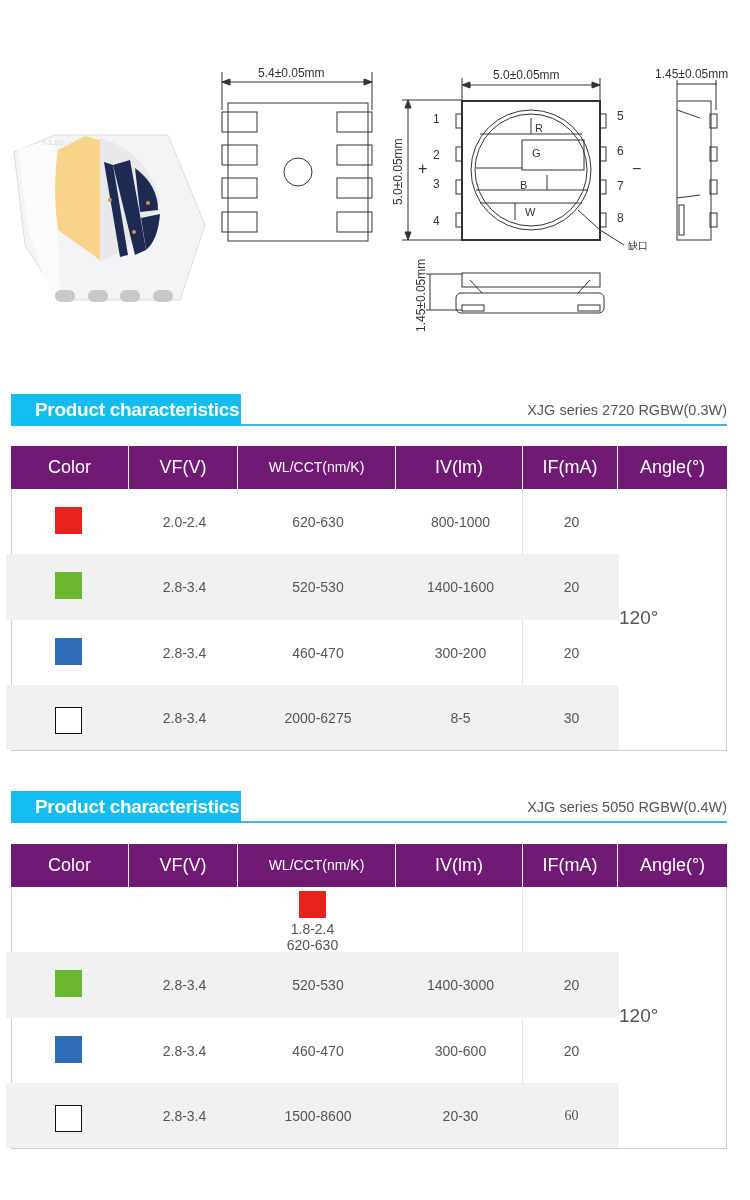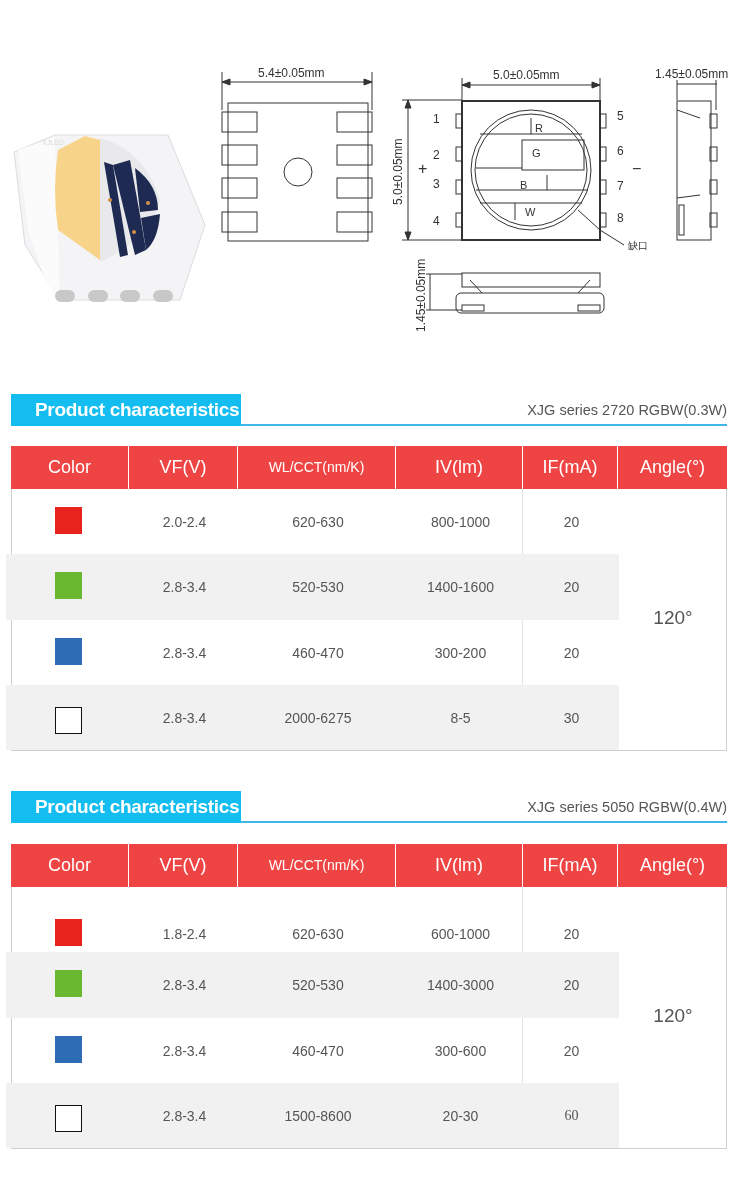--- a/index.html
+++ b/index.html
@@ -5,31 +5,31 @@
   html, body { margin: 0; padding: 0; background: #ffffff; }
   body { width: 750px; height: 1200px; position: relative; overflow: hidden; font-family: "Liberation Sans", sans-serif; color: #444; }
   
   .diagram { position: absolute; left: 0; top: 0; width: 750px; height: 360px; }
   
   .sec-head { position: absolute; left: 11px; width: 716px; height: 30px; border-bottom: 2px solid #3fb7e8; }
   .sec-title { position: absolute; left: 0; top: 0; height: 32px; width: 230px; background: #13bdf0; color: #fff; font-size: 19px; font-weight: bold; line-height: 32px; padding-left: 24px; box-sizing: border-box; letter-spacing: -0.3px; }
   .sec-sub { position: absolute; right: 0; top: 8px; font-size: 14.5px; color: #555; }
   
   .tbl { position: absolute; left: 11px; width: 716px; }
-  .thead { position: absolute; left: 0; top: 0; width: 716px; height: 43px; background: #ef4444; display: flex; }
+  .thead { position: absolute; left: 0; top: 0; width: 716px; height: 43px; background: #701a75; display: flex; }
   .th { height: 43px; line-height: 43px; text-align: center; color: #fff; font-size: 18px; border-right: 1px solid #ffffff; box-sizing: border-box; }
   .th:last-child { border-right: none; }
   .th.small { font-size: 14px; }
   .tbody { position: absolute; left: 0; top: 43px; width: 716px; height: 262px; border-left: 1px solid #cfcfcf; border-right: 1px solid #cfcfcf; border-bottom: 1px solid #cfcfcf; box-sizing: border-box; }
   .row { position: absolute; left: -6px; width: 613px; display: flex; align-items: center; }
   .row.alt { background: #f1f1f1; }
   .cell { text-align: center; font-size: 14px; color: #555; }
   .swatch { width: 27px; height: 27px; display: inline-block; box-sizing: border-box; }
   .vline { position: absolute; top: 0; width: 1px; background: #e4e4e4; }
-  .angle { position: absolute; left: 607px; width: 108px; text-align: center; font-size: 19px; color: #555; }
+  .angle { position: absolute; left: 607px; width: 108px; font-size: 19px; color: #555; }
 </style>
 </head>
 <body>
 
 <svg class="diagram" viewBox="0 0 750 360" xmlns="http://www.w3.org/2000/svg">
 
   <g>
     <polygon points="14,152 55,135 168,135 205,225 180,300 60,300 25,245" fill="#f4f4f6" stroke="#dcdce0"></polygon>
     <polygon points="18,150 55,137 60,300 45,280 28,230" fill="#fbfbfb"></polygon>
     <path d="M 85 136 L 58 150 Q 52 190 58 230 L 100 260 L 100 140 Z" fill="#f7d48a"></path>
@@ -208,21 +208,21 @@
   <div class="thead">
     <div class="th" style="width:118px;">Color</div>
     <div class="th" style="width:109px;">VF(V)</div>
     <div class="th small" style="width:158px;">WL/CCT(nm/K)</div>
     <div class="th" style="width:127px;">IV(lm)</div>
     <div class="th" style="width:95px;">IF(mA)</div>
     <div class="th" style="width:109px;">Angle(°)</div>
   </div>
   <div class="tbody">
     <div class="vline" style="left:510px;height:261px;"></div>
-    <div class="row" style="top:12px;height:69px;">
+    <div class="row" style="top:4px;height:69px;flex-direction:column;">
       <div class="cell" style="width:124px;"><span class="swatch" style="background:#e8231d;"></span></div>
       <div class="cell" style="width:109px;">1.8-2.4</div>
       <div class="cell" style="width:158px;">620-630</div>
       <div class="cell" style="width:127px;">600-1000</div>
       <div class="cell" style="width:95px;">20</div>
     </div>
     <div class="row alt" style="top:65px;height:66px;">
       <div class="cell" style="width:124px;"><span class="swatch" style="background:#6ab82f;"></span></div>
       <div class="cell" style="width:109px;">2.8-3.4</div>
       <div class="cell" style="width:158px;">520-530</div>

